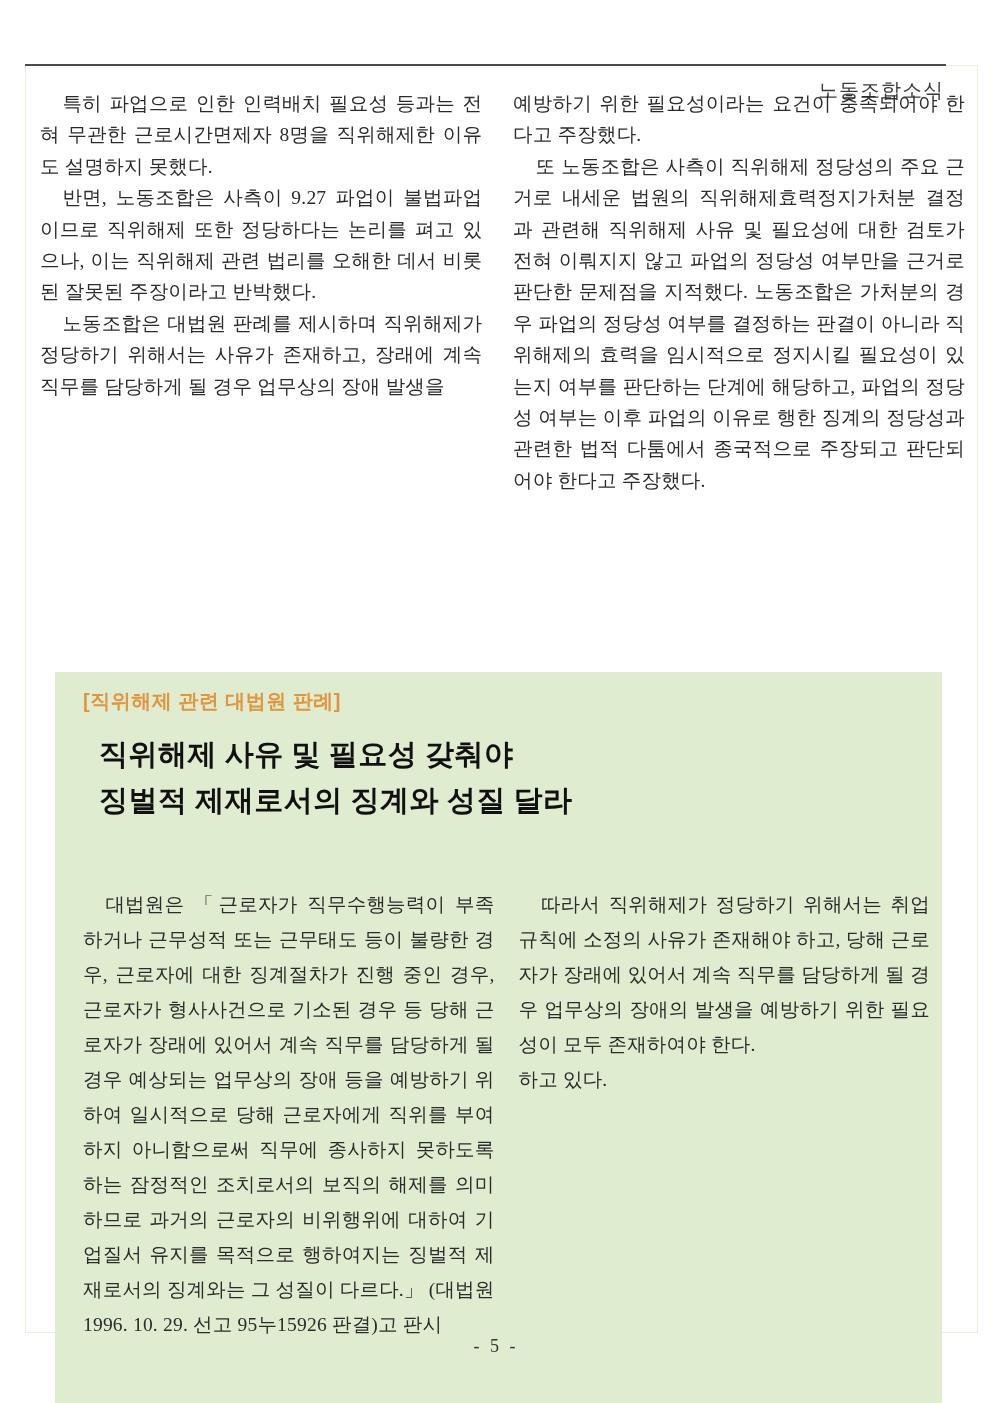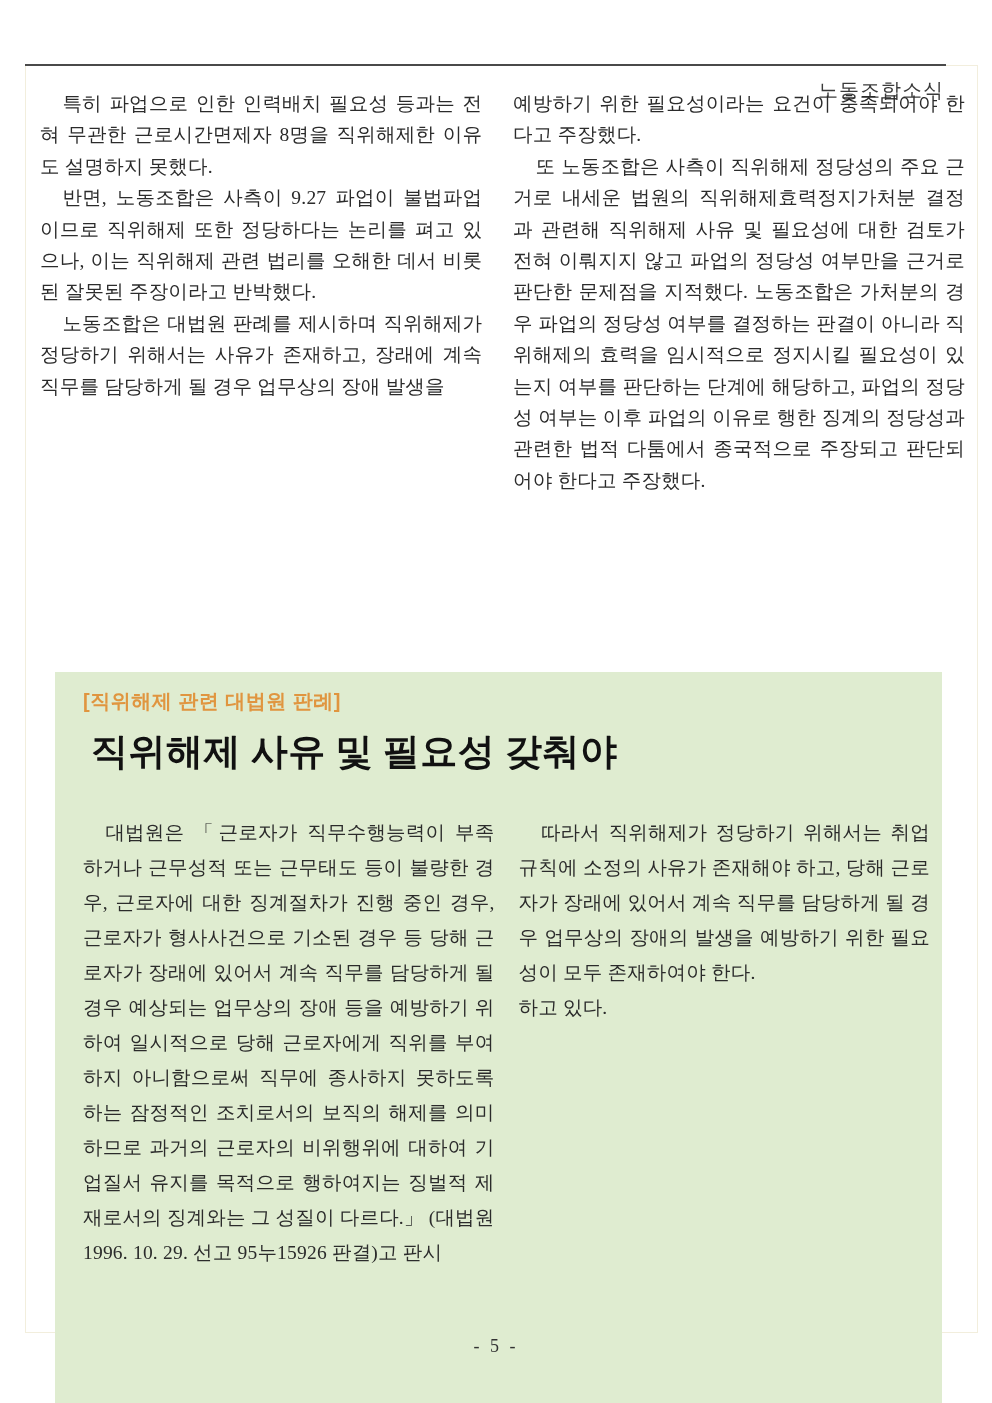--- a/index.html
+++ b/index.html
@@ -43,25 +43,25 @@
     position:absolute;left:55px;top:672px;width:887px;height:733px;
     box-sizing:border-box;
     padding:16px 12px 0 28px;
   }
   .case-label{
     font-family:"Liberation Sans","DejaVu Sans",sans-serif;
     font-weight:bold;font-size:20px;letter-spacing:0.5px;
     margin:0 0 14px 0;
   }
   .case-title{
-    font-size:37px;font-weight:bold;line-height:46px;
-    letter-spacing:0.5px;color:#111;margin:8px;
+    font-size:29px;font-weight:bold;line-height:46px;
+    letter-spacing:0.5px;color:#111;margin:16px;
   }
   .case-columns{
-    display:flex;gap:24px;margin-top:40px;
+    display:flex;gap:24px;margin-top:64px;
   }
   .case-col{width:432px;}
   .case-col .para{line-height:35px;}
   .page-number{
     position:absolute;left:0;top:1336px;width:100%;
     text-align:center;font-size:18px;letter-spacing:3px;color:#333;
   }
 </style>
 </head>
 <body>
@@ -81,21 +81,21 @@
       <p class="para indent">노동조합은 대법원 판례를 제시하며 직위해제가 정당하기 위해서는 사유가 존재하고, 장래에 계속 직무를 담당하게 될 경우 업무상의 장애 발생을</p>
     </div>
     <div class="col-right">
       <p class="para">예방하기 위한 필요성이라는 요건이 충족되어야 한다고 주장했다.</p>
       <p class="para indent">또 노동조합은 사측이 직위해제 정당성의 주요 근거로 내세운 법원의 직위해제효력정지가처분 결정과 관련해 직위해제 사유 및 필요성에 대한 검토가 전혀 이뤄지지 않고 파업의 정당성 여부만을 근거로 판단한 문제점을 지적했다. 노동조합은 가처분의 경우 파업의 정당성 여부를 결정하는 판결이 아니라 직위해제의 효력을 임시적으로 정지시킬 필요성이 있는지 여부를 판단하는 단계에 해당하고, 파업의 정당성 여부는 이후 파업의 이유로 행한 징계의 정당성과 관련한 법적 다툼에서 종국적으로 주장되고 판단되어야 한다고 주장했다.</p>
     </div>
   </div>
 
   <div class="case-box" style="background:#dfecd0;">
     <p class="case-label" style="color:#e0953f;">[직위해제 관련 대법원 판례]</p>
-    <h2 class="case-title"><span>직위해제 사유 및 필요성 갖춰야</span><br></h2>
+    <h2 class="case-title"><span>직위해제 사유 및 필요성 갖춰야</span><br><span>징벌적 제재로서의 징계와 성질 달라</span></h2>
 
     <div class="case-columns">
       <div class="case-col">
         <p class="para indent">대법원은 「근로자가 직무수행능력이 부족하거나 근무성적 또는 근무태도 등이 불량한 경우, 근로자에 대한 징계절차가 진행 중인 경우, 근로자가 형사사건으로 기소된 경우 등 당해 근로자가 장래에 있어서 계속 직무를 담당하게 될 경우 예상되는 업무상의 장애 등을 예방하기 위하여 일시적으로 당해 근로자에게 직위를 부여하지 아니함으로써 직무에 종사하지 못하도록 하는 잠정적인 조치로서의 보직의 해제를 의미하므로 과거의 근로자의 비위행위에 대하여 기업질서 유지를 목적으로 행하여지는 징벌적 제재로서의 징계와는 그 성질이 다르다.」 (대법원 1996. 10. 29. 선고 95누15926 판결)고 판시</p>
       </div>
       <div class="case-col">
         <p class="para indent">따라서 직위해제가 정당하기 위해서는 취업규칙에 소정의 사유가 존재해야 하고, 당해 근로자가 장래에 있어서 계속 직무를 담당하게 될 경우 업무상의 장애의 발생을 예방하기 위한 필요성이 모두 존재하여야 한다.</p>
         <p class="para">하고 있다.</p>
       </div>
     </div>

